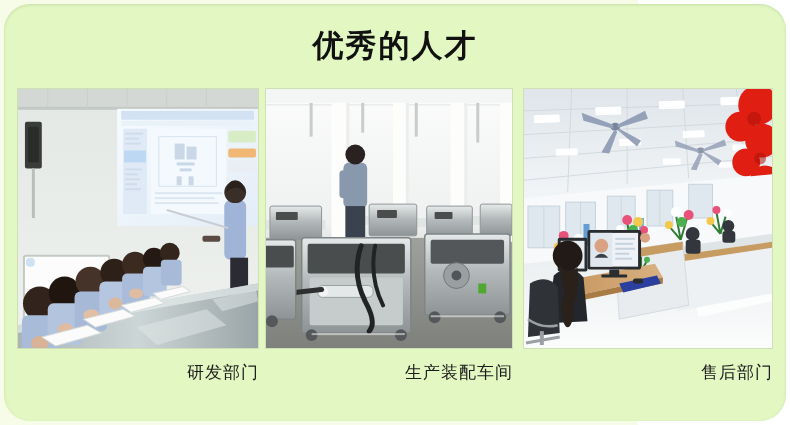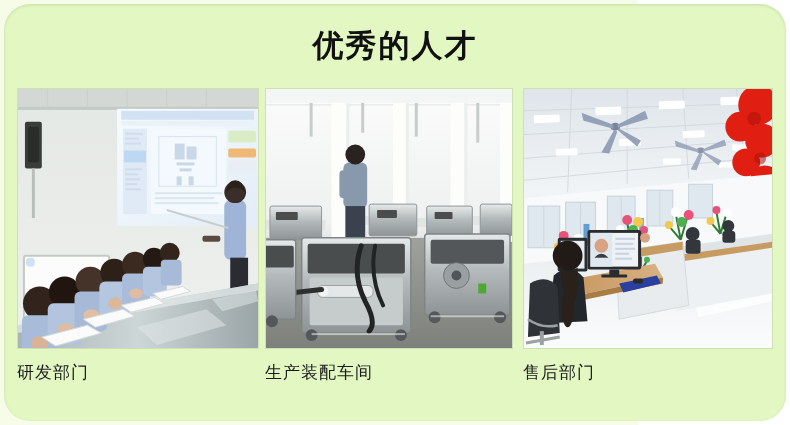--- a/index.html
+++ b/index.html
@@ -62,21 +62,21 @@
   #photo-3 { left: 519px; width: 250px; }
 
   .photo svg { display: block; width: 100%; height: 100%; }
 
   
   .caption {
     position: absolute;
     top: 356px;
     height: 26px;
     line-height: 26px;
-    text-align: left;
+    text-align: right;
     font-size: 17px;
     color: #1b1b1b;
     letter-spacing: 1px;
   }
   #caption-1 { left: 13px;  width: 242px; }
   #caption-2 { left: 261px; width: 248px; }
   #caption-3 { left: 519px; width: 250px; }
 </style>
 </head>
 <body>

